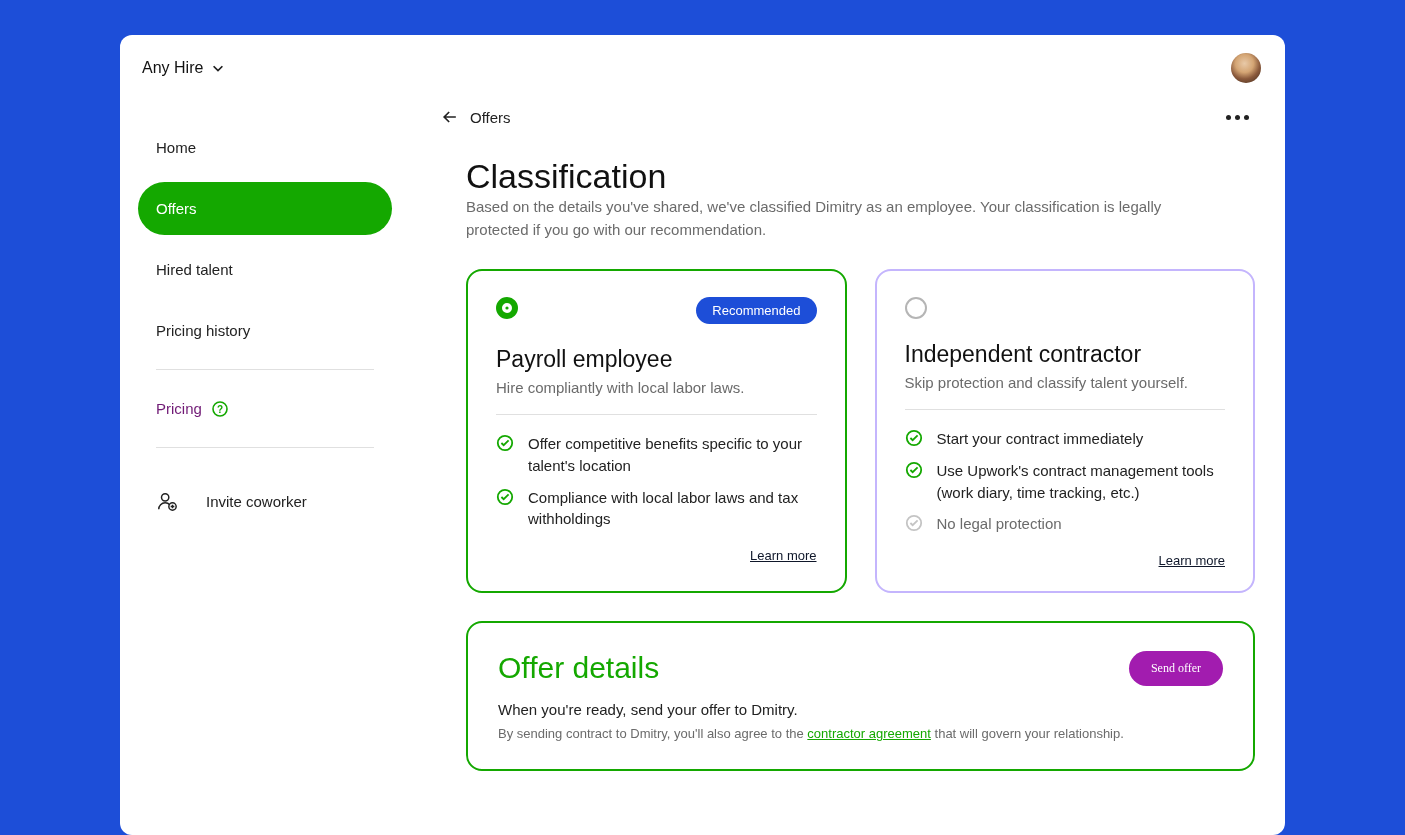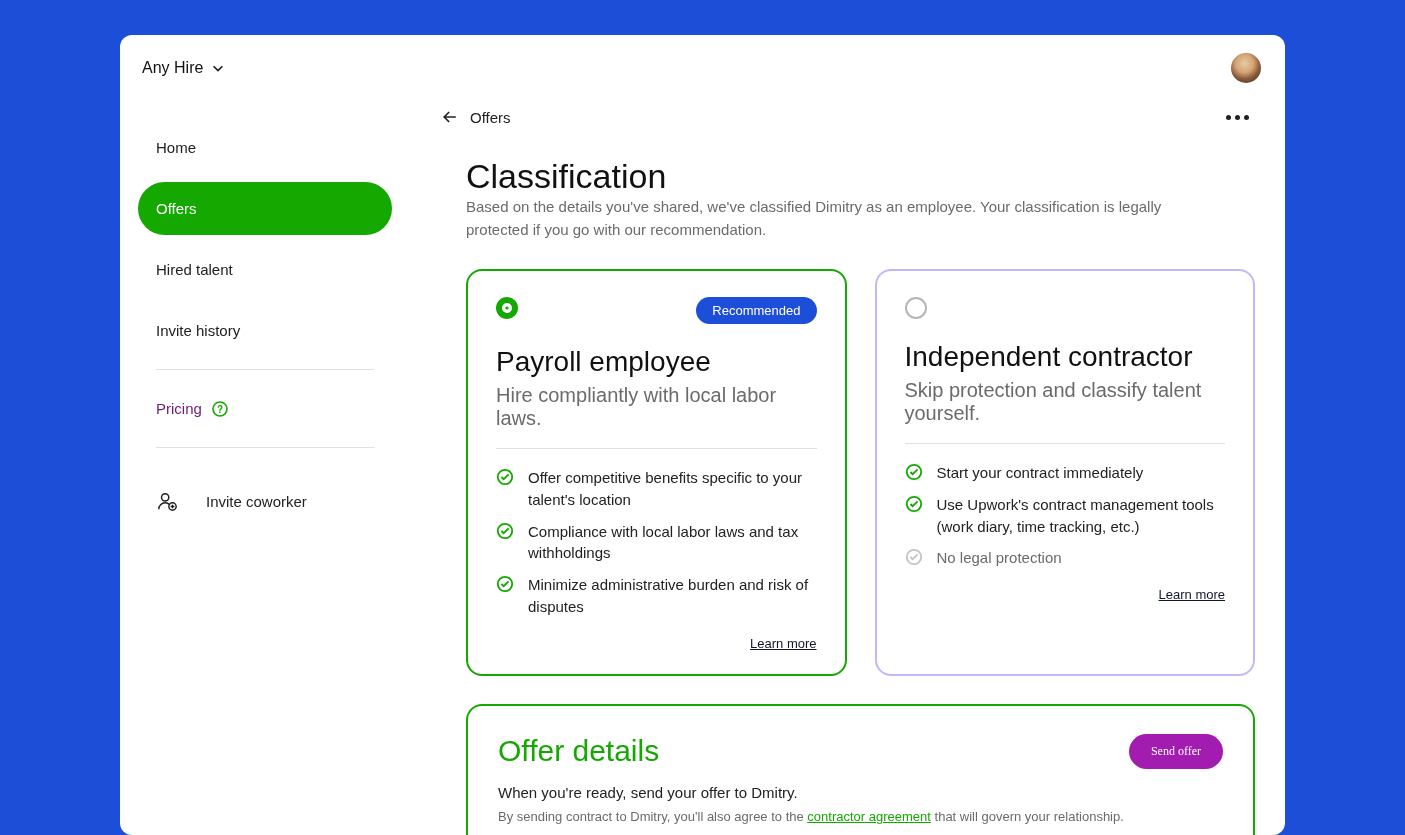--- a/index.html
+++ b/index.html
@@ -173,27 +173,27 @@
       transform: scale(0.4);
     }
     .badge {
       background: #1d4ed8;
       color: #fff;
       font-size: 13px;
       padding: 6px 16px;
       border-radius: 20px;
     }
     .card-title {
-      font-size: 28px;
+      font-size: 23px;
       font-weight: 500;
       color: #111;
       margin-bottom: 6px;
     }
     .card-sub {
-      font-size: 20px;
+      font-size: 15px;
       color: #6b6b6b;
       margin-bottom: 18px;
     }
     .card-divider {
       border: none;
       border-top: 1px solid #e0e0e0;
       margin-bottom: 18px;
     }
     .feature {
       display: flex;
@@ -273,21 +273,21 @@
     </div>
     <div class="avatar"></div>
   </div>
 
   <div class="body">
 
     <div class="sidebar">
       <div class="nav-item">Home</div>
       <div class="nav-item active">Offers</div>
       <div class="nav-item">Hired talent</div>
-      <div class="nav-item">Invite history</div>
+      <div class="nav-item">Pricing history</div>
       <hr class="sidebar-divider">
       <div class="nav-pricing">
         <span>Pricing</span>
         <svg width="16" height="16" viewBox="0 0 16 16">
             <circle cx="8" cy="8" r="7" fill="none" stroke="#14a800" stroke-width="1.6"></circle>
             <text x="8" y="12" text-anchor="middle" font-size="10" font-weight="700" fill="#14a800">?</text>
           </svg>
       </div>
       <hr class="sidebar-divider">
       <div class="invite-row">
@@ -338,27 +338,20 @@
                 </svg>
               <span>Offer competitive benefits specific to your talent's location</span>
             </div>
             <div class="feature">
               <svg class="feature-icon" width="18" height="18" viewBox="0 0 20 20" fill="none" stroke="#14a800" stroke-width="2">
                   <circle cx="10" cy="10" r="8"></circle>
                   <path d="M6 10l2.5 2.5L14 7"></path>
                 </svg>
               <span>Compliance with local labor laws and tax withholdings</span>
             </div>
-            <div class="feature">
-              <svg class="feature-icon" width="18" height="18" viewBox="0 0 20 20" fill="none" stroke="#14a800" stroke-width="2">
-                  <circle cx="10" cy="10" r="8"></circle>
-                  <path d="M6 10l2.5 2.5L14 7"></path>
-                </svg>
-              <span>Minimize administrative burden and risk of disputes</span>
-            </div>
             <div class="learn-more">
               <a href="#">Learn more</a>
             </div>
           </div>
 
           <div class="card">
             <div class="card-top">
               <div class="radio"></div>
             </div>
             <div class="card-title">Independent contractor</div>

